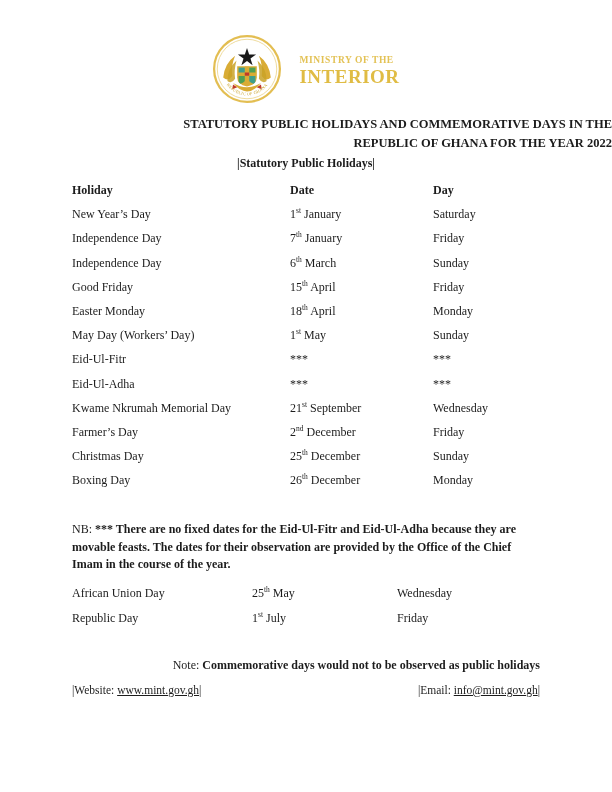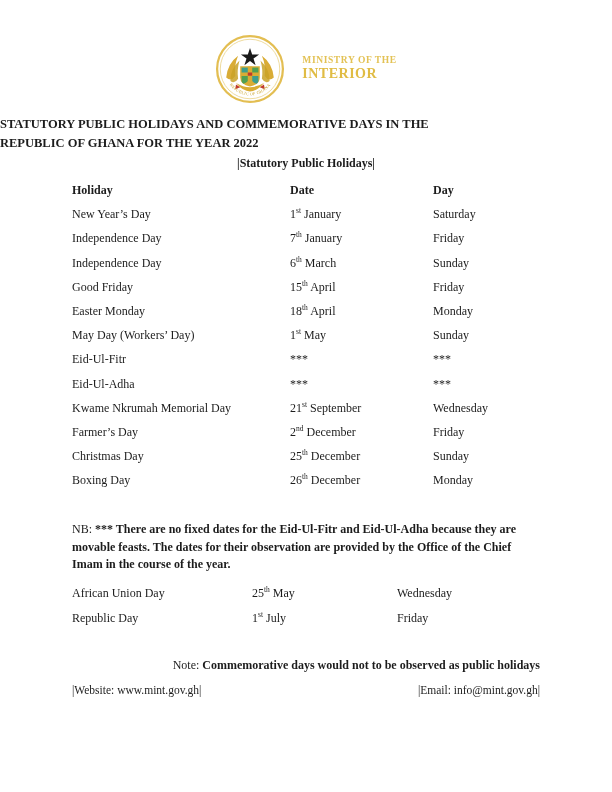--- a/index.html
+++ b/index.html
@@ -15,25 +15,25 @@
   .logo-row {
     display:flex; justify-content:center; align-items:flex-start;
     padding-top:34px; height:72px;
   }
   .emblem { width:70px; height:70px; flex:0 0 auto; }
   .ministry-text { margin-left:17px; margin-top:22px; line-height:1; }
   .ministry-line1 {
     font-size:9.5px; letter-spacing:0.6px; color:#E3C255; font-weight:bold;
   }
   .ministry-line2 {
-    font-size:14px; letter-spacing:0.5px; color:#E0BC44; font-weight:bold; margin-top:1px;
-  }
-
-  
-  .doc-title { text-align:left; font-weight:bold; font-size:12.5px; line-height:18.5px; margin-top:9px; }
+    font-size:19px; letter-spacing:0.5px; color:#E0BC44; font-weight:bold; margin-top:1px;
+  }
+
+  
+  .doc-title { text-align:right; font-weight:bold; font-size:12.5px; line-height:18.5px; margin-top:9px; }
 
   .section-title { text-align:center; font-weight:bold; font-size:12px; margin-top:4px; }
 
   
   .stat-table { margin-top:7px; }
   .trow, .thead {
     display:grid; grid-template-columns:218px 143px 1fr;
     font-size:12px; line-height:24.2px; height:24.2px;
   }
   .thead { font-weight:bold; }
@@ -50,21 +50,21 @@
 
   
   .note { margin-top:26px; font-size:12px;text-align:right; }
   .note b { font-weight:bold; }
 
   
   .footer {
     margin-top:11px; display:flex; justify-content:space-between;
     font-size:11.5px;
   }
-  .footer a { color:#1c1c1c; cursor:pointer;text-align:center; }
+  .footer a { color:#1c1c1c; text-decoration:underline; cursor:pointer;text-align:center; }
 </style>
 </head>
 <body>
 
 <div class="page">
 
   <div class="logo-row">
     <svg class="emblem" viewBox="0 0 100 100">
       <circle cx="50" cy="50" r="47" fill="#ffffff" stroke="#E3BE52" stroke-width="3.2"></circle>
       <circle cx="50" cy="50" r="42.5" fill="#ffffff" stroke="#EBD48B" stroke-width="1.2"></circle>

